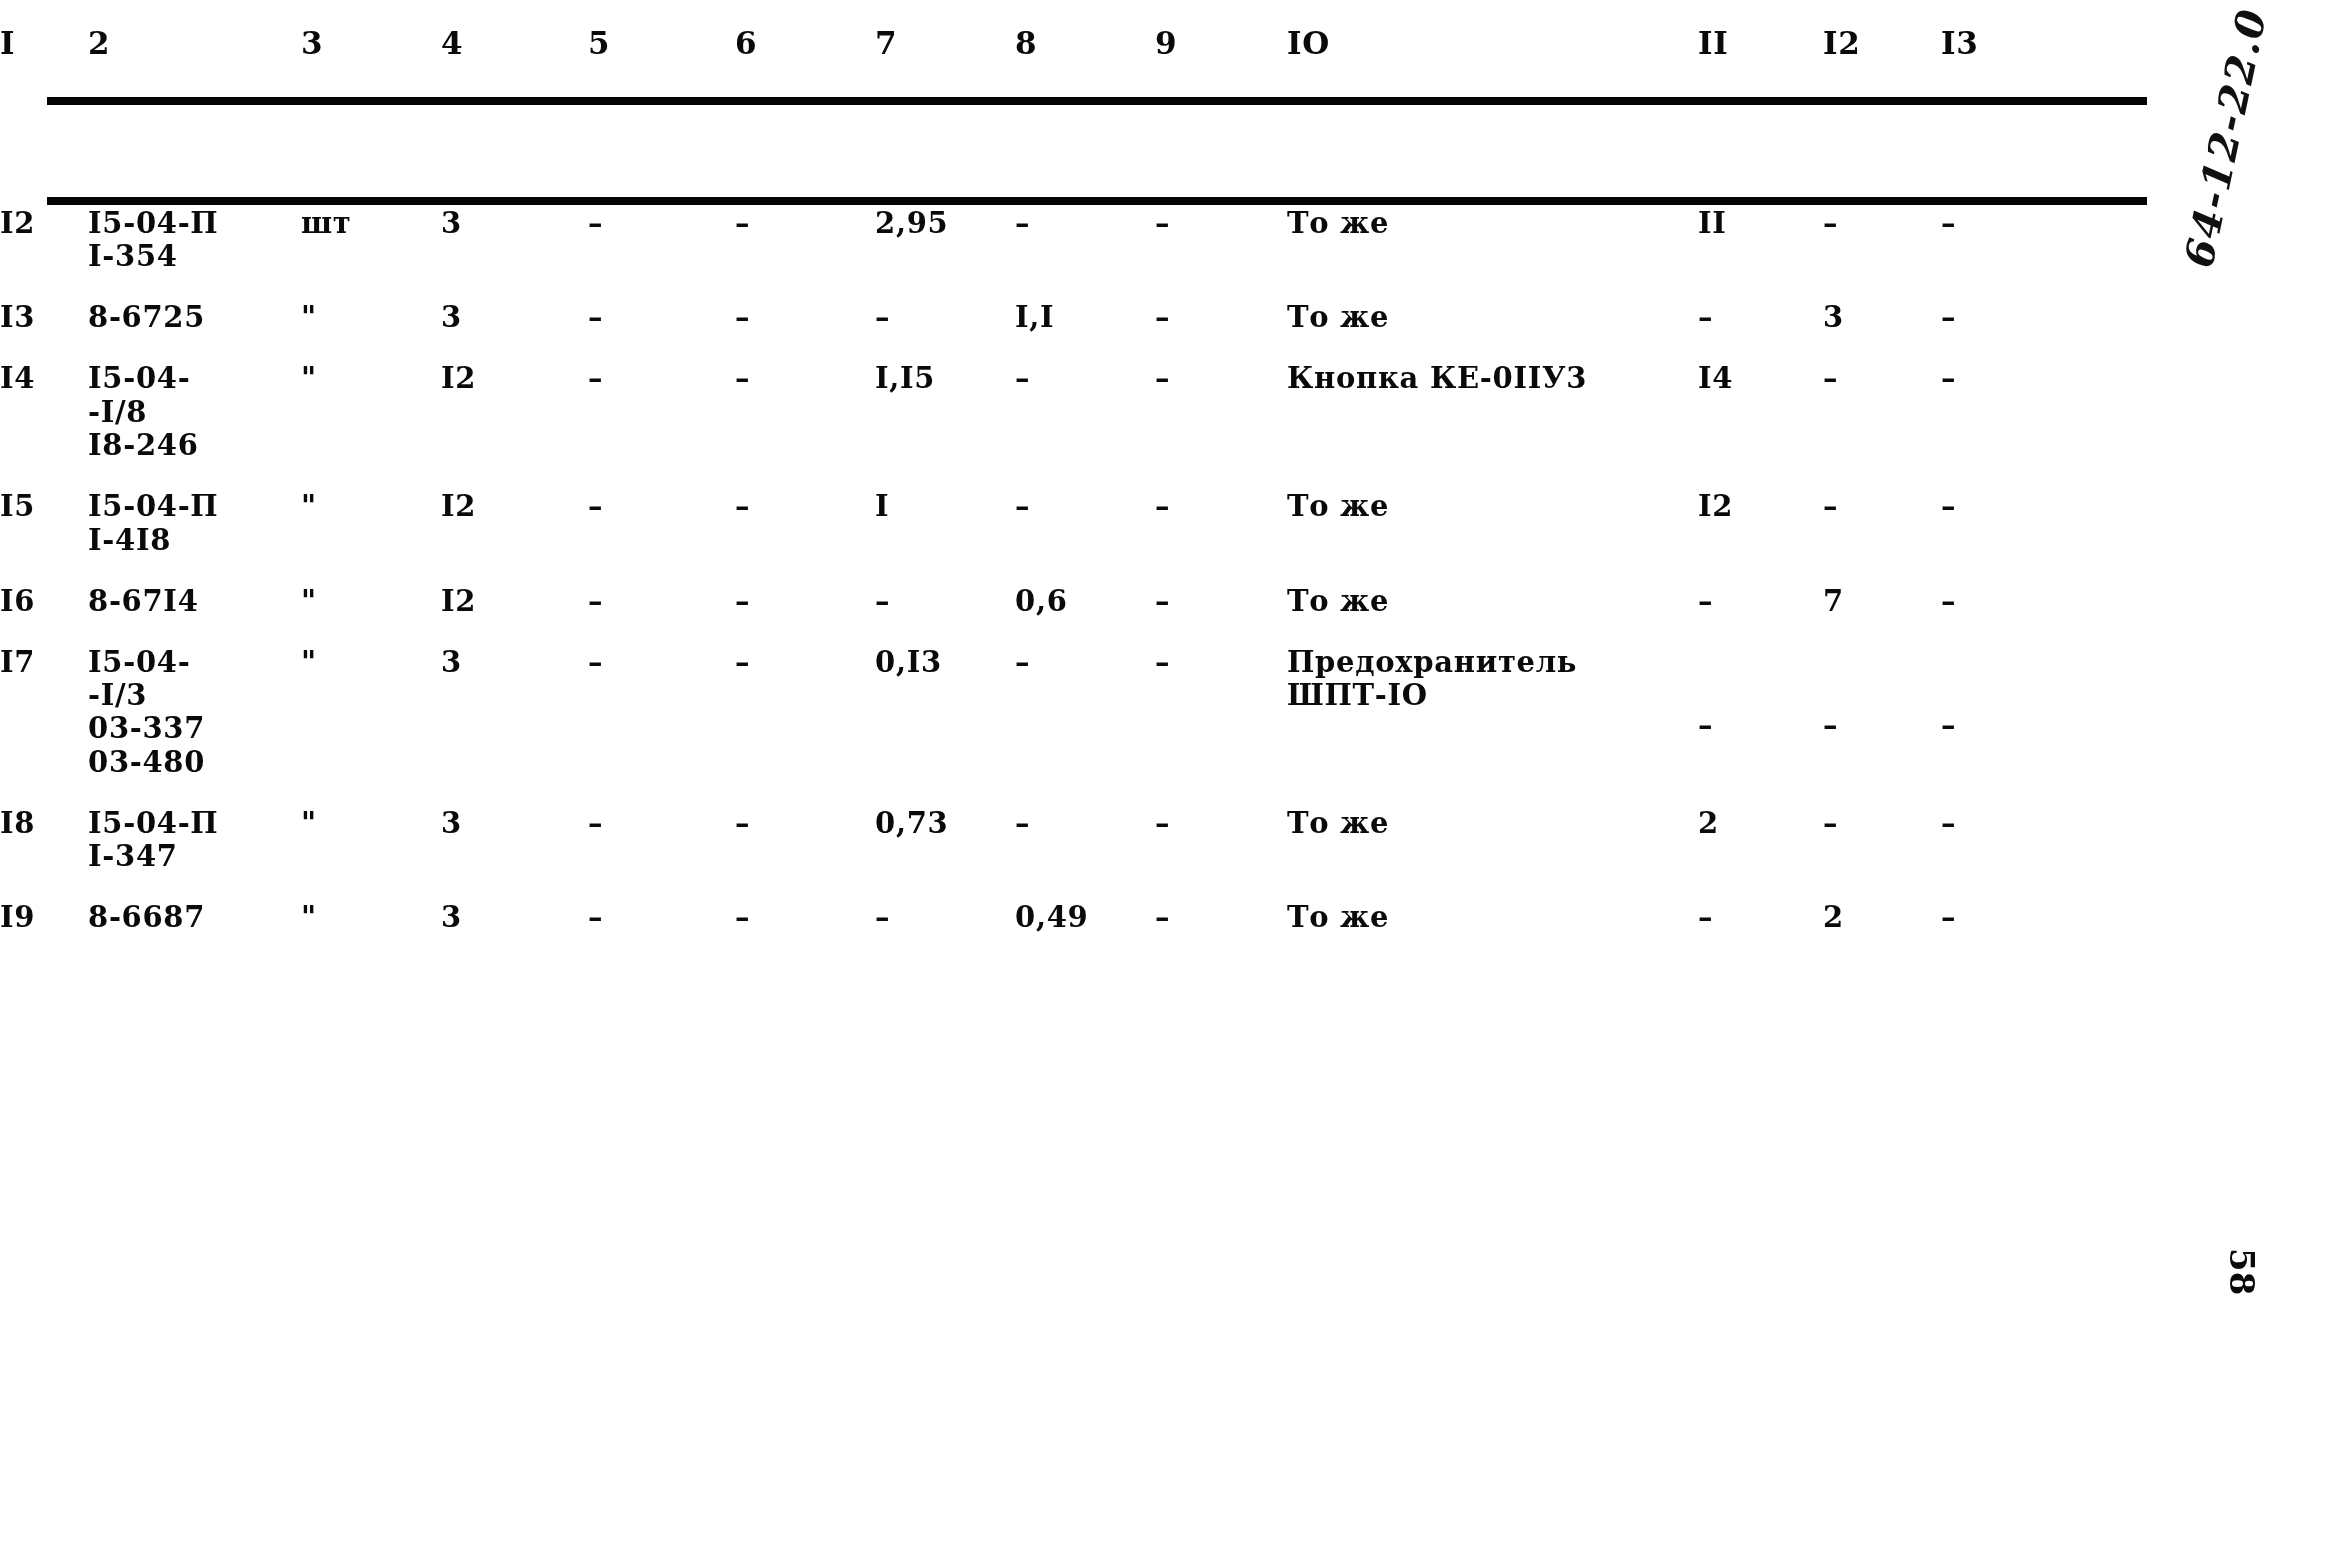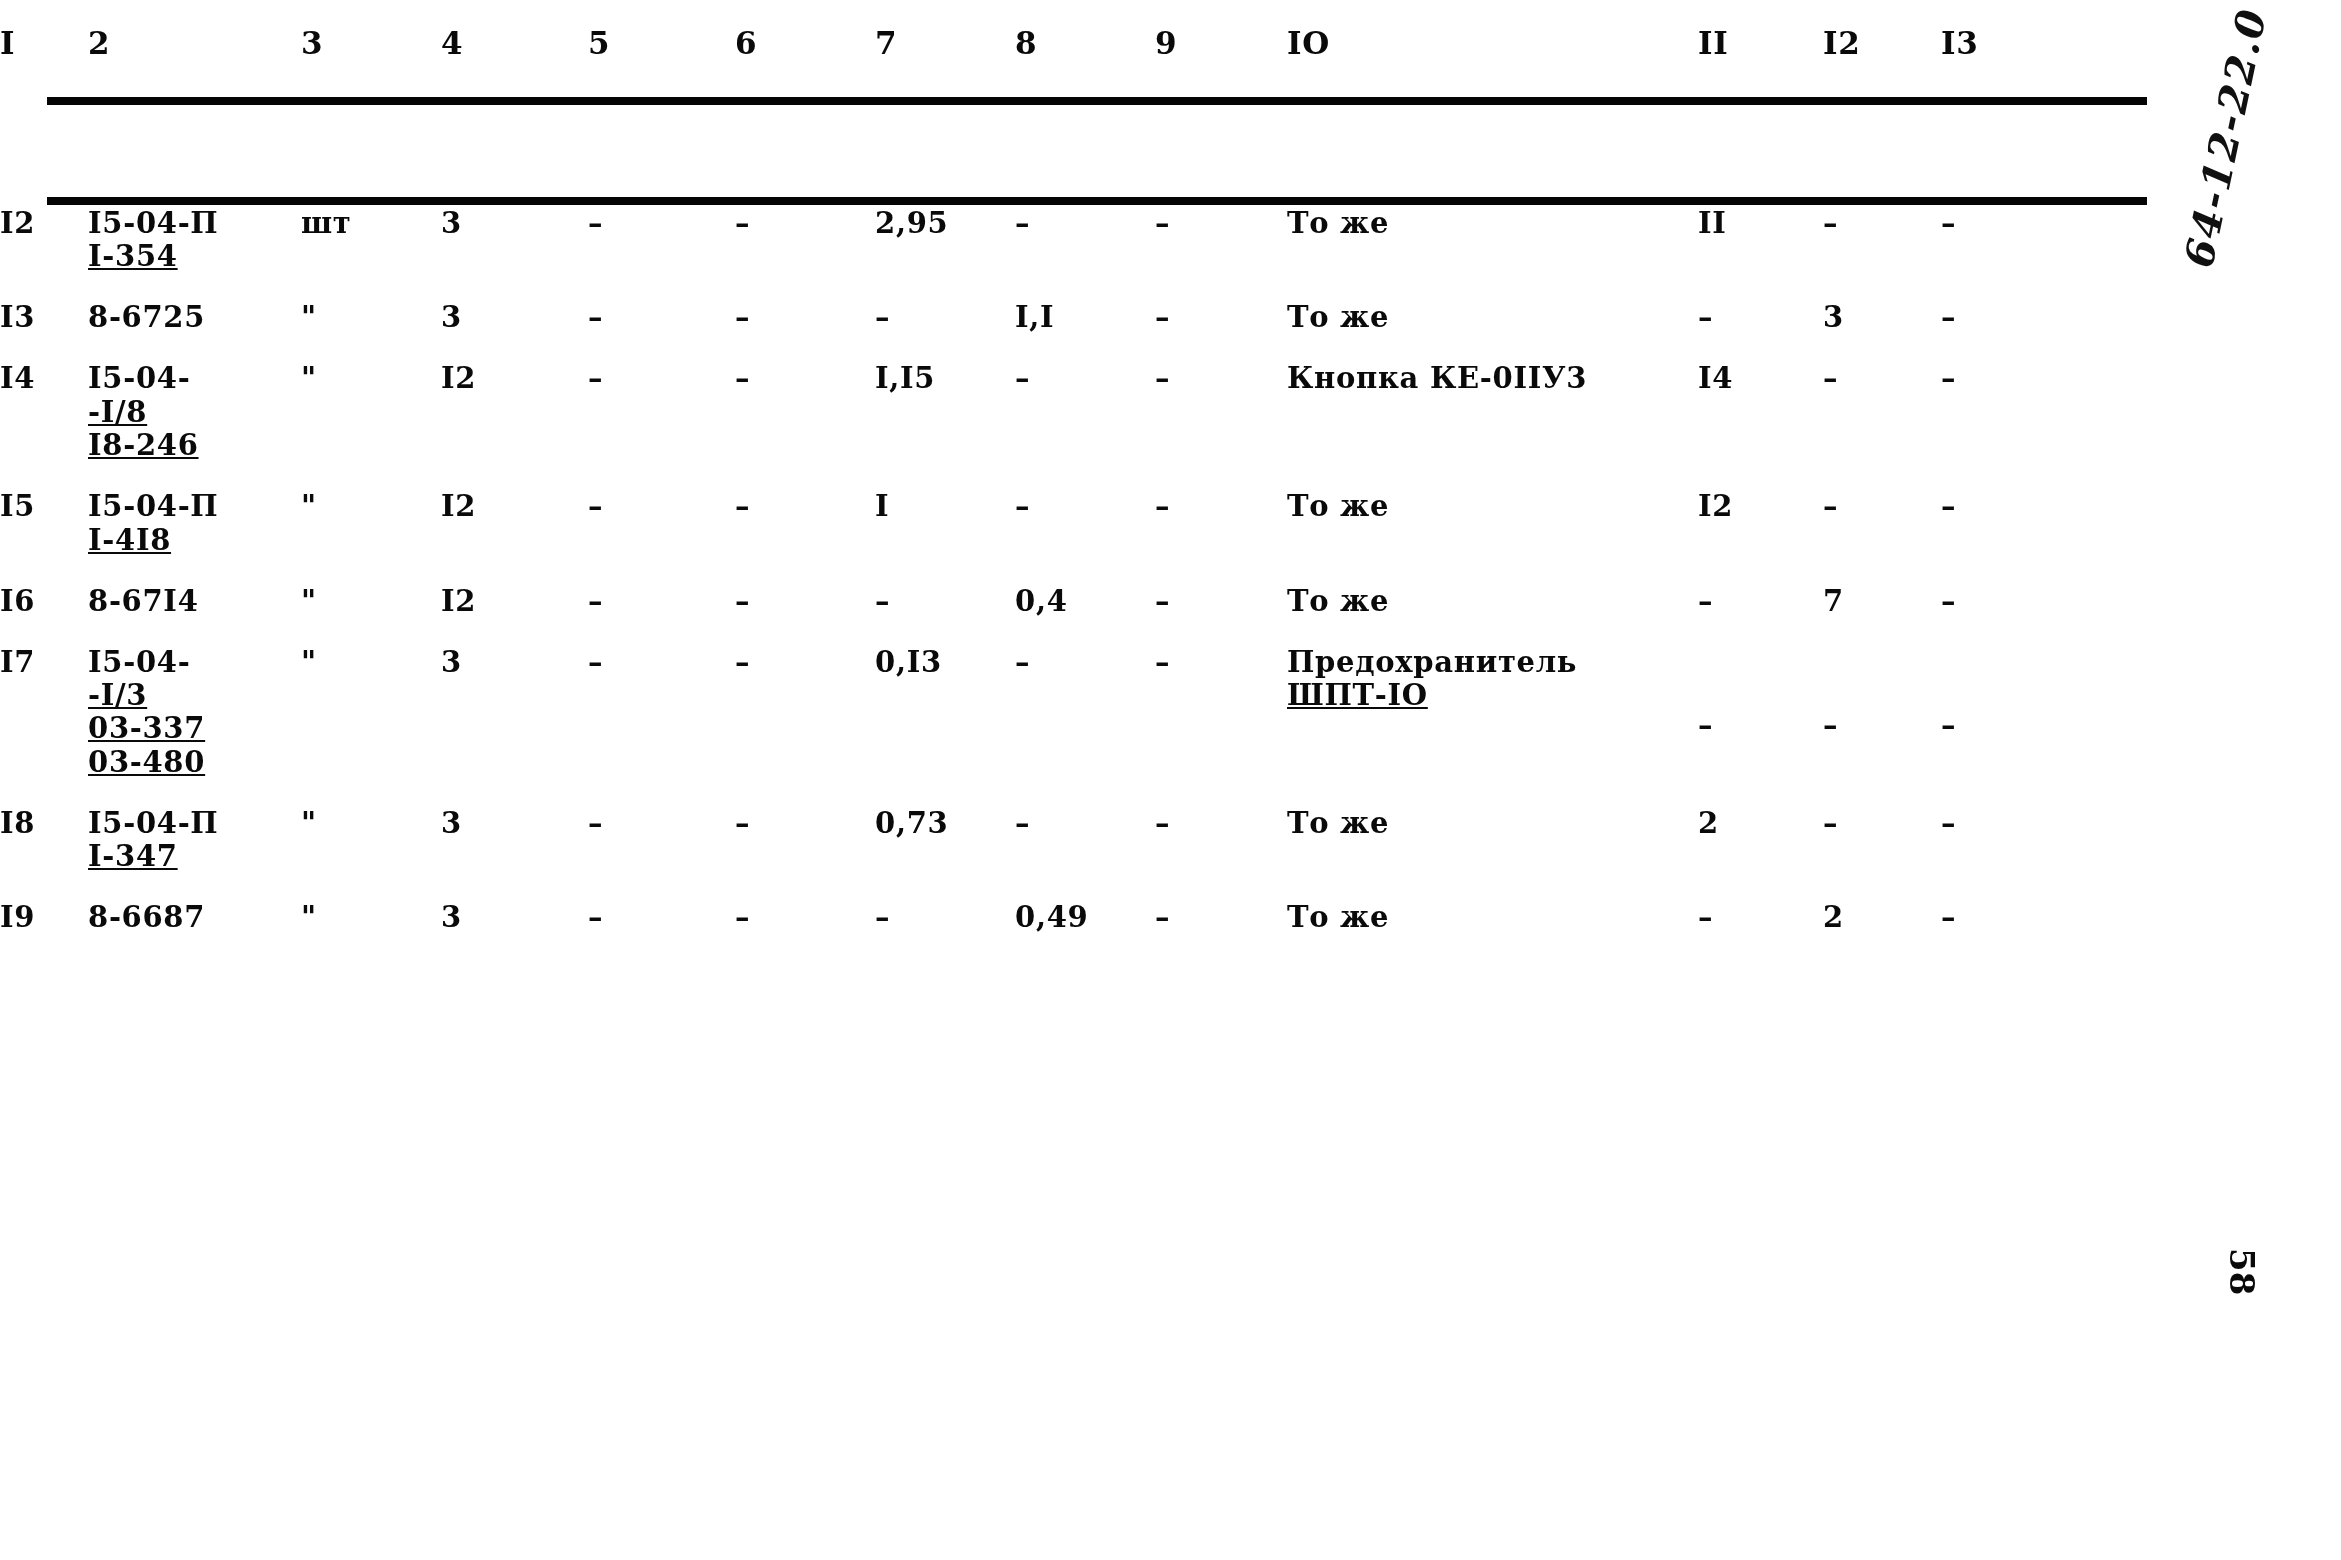--- a/index.html
+++ b/index.html
@@ -77,21 +77,20 @@
   
   .data-row td {
     padding-top: 16px;
     padding-bottom: 16px;
   }
   .data-row .line2,
   .data-row .line3,
   .data-row .line4 {
     display: block;
     margin-top: 4.4px;
-    text-decoration: underline;
   }
 
   .pad-l1  { padding-left: 19px; }
   .pad-l2  { padding-left: 16px; }
   .pad-l3  { padding-left: 22px; }
   .pad-l10 { padding-left: 10.3px; }
 
   .cellcenter { text-align: left; padding-left: 13.2px; }
 
   
@@ -239,21 +238,21 @@
           <td></td>
         </tr>
         <tr class="data-row">
           <td class="pad-l1">I6</td>
           <td class="pad-l2"><span>8-67I4</span></td>
           <td class="pad-l3">"</td>
           <td class="cellcenter">I2</td>
           <td class="cellcenter">–</td>
           <td class="cellcenter">–</td>
           <td class="cellcenter">–</td>
-          <td class="cellcenter">0,4</td>
+          <td class="cellcenter">0,6</td>
           <td class="cellcenter">–</td>
           <td class="pad-l10"><span>То же</span></td>
           <td class="cellcenter"><span>–</span></td>
           <td class="cellcenter"><span>7</span></td>
           <td class="cellcenter"><span>–</span></td>
           <td></td>
         </tr>
         <tr class="data-row">
           <td class="pad-l1">I7</td>
           <td class="pad-l2"><span>I5-04-</span><span class="line2">-I/3</span><span class="line3">03-337</span><span class="line4">03-480</span></td>

